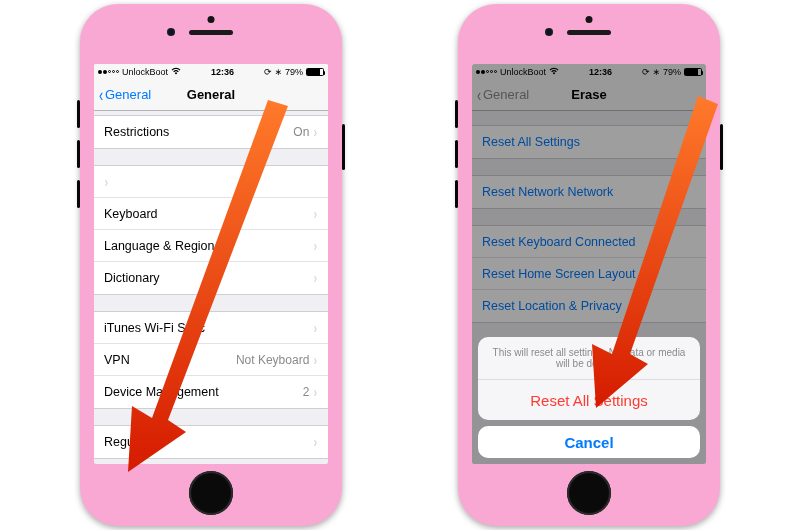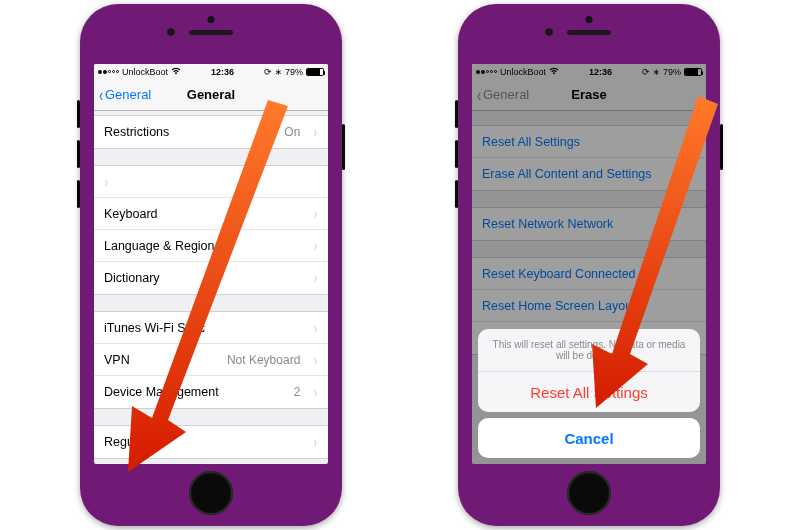--- a/index.html
+++ b/index.html
@@ -8,21 +8,21 @@
     background: #fff;
     font-family: -apple-system, "Helvetica Neue", Arial, sans-serif;
     position: relative;
     overflow: hidden;
   }
   .stage { width:800px; height:530px; position:relative; }
   .phone {
     position: absolute;
     width: 262px; height: 522px;
     top: 4px;
-    background: #701a75;
+    background: #f9a8d4;
     border-radius: 38px;
     box-shadow: 0 2px 6px rgba(0,0,0,.35), inset 0 0 2px rgba(255,255,255,.05);
   }
   .phone.left  { left: 80px; }
   .phone.right { left: 458px; }
   .phone::before, .phone::after {
     content:""; position:absolute; background:#060606; border-radius:3px;
   }
   .phone::before { 
     left:-3px; top:96px; width:3px; height:28px;
@@ -84,21 +84,21 @@
   .nav.dimmed .back { color:#8a8a8e; }
   
   .content { position:absolute; top:47px; left:0; right:0; bottom:0; overflow:hidden; }
   .group { background:#fff; border-top:0.5px solid #cfcfd2; border-bottom:0.5px solid #cfcfd2; margin-bottom:16px; }
   .cell {
     height:32px; display:flex; align-items:center; padding:0 10px;
     border-bottom:0.5px solid #e3e3e6; position:relative; background:#fff;
   }
   .cell:last-child { border-bottom:none; }
   .cell .label { flex:1; font-size:12.5px; color:#000; }
-  .cell .value { font-size:12px; color:#8a8a8e; margin-right:13px; }
+  .cell .value { font-size:12px; color:#8a8a8e; margin-right:4px; }
   .cell .disc { color:#c7c7cc; font-size:14px; transform:scaleX(.7); }
   .cell.link .label { color:#007aff; }
   
   .dim {
     position:absolute; inset:0; background:rgba(0,0,0,.38);
   }
   .sheet {
     position:absolute; left:6px; right:6px; bottom:6px;
   }
   .sheet .card {
@@ -107,21 +107,21 @@
   .sheet .msg {
     padding:10px 14px; text-align:center; font-size:10px; color:#8a8a8e;
     border-bottom:0.5px solid #dcdce0;
   }
   .sheet .btn {
     height:40px; display:flex; align-items:center; justify-content:center;
     font-size:15px;
   }
   .sheet .destructive { color:#ff3b30; }
   .sheet .cancel {
-    background:#fff; border-radius:10px; height:40px;
+    background:#fff; border-radius:10px; height:32px;
     display:flex; align-items:center; justify-content:center;
     color:#007aff; font-size:15px; font-weight:600;
   }
   
   .arrow { position:absolute; pointer-events:none; }
 </style>
 </head>
 <body>
 
 <div class="stage">
@@ -264,23 +264,20 @@
           <span>General</span>
         </div>
         <div class="title">Erase</div>
       </div>
 
       <div class="content">
         <div style="height:14px"></div>
         <div class="group">
           <div class="cell link">
             <span class="label">Reset All Settings</span>
-          </div>
-          <div class="cell link">
-            <span class="label">Erase All Content and Settings</span>
           </div>
         </div>
         <div class="group">
           <div class="cell link">
             <span class="label">Reset Network Network</span>
           </div>
         </div>
         <div class="group">
           <div class="cell link">
             <span class="label">Reset Keyboard Connected</span>

